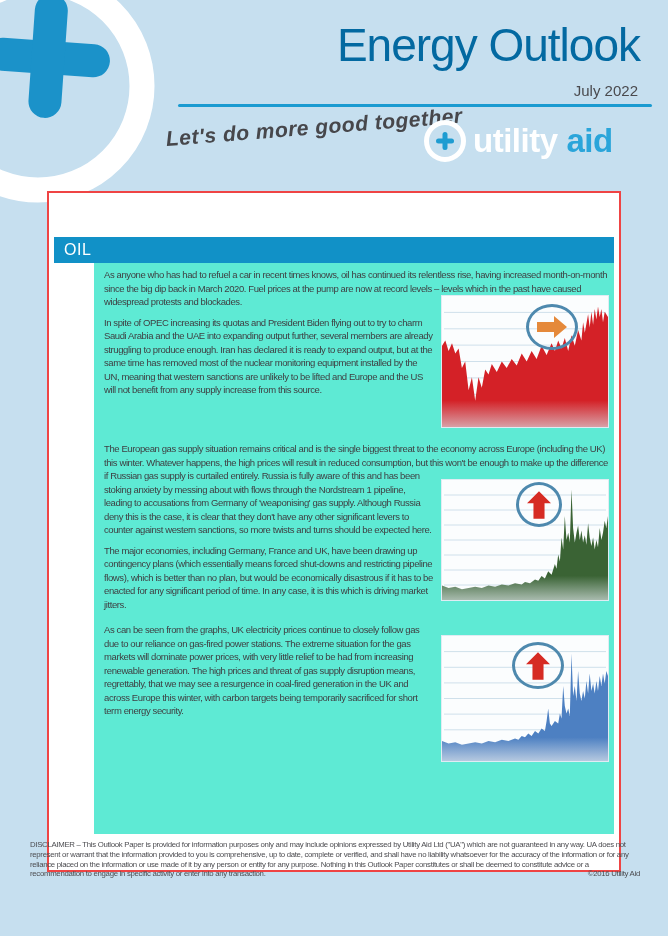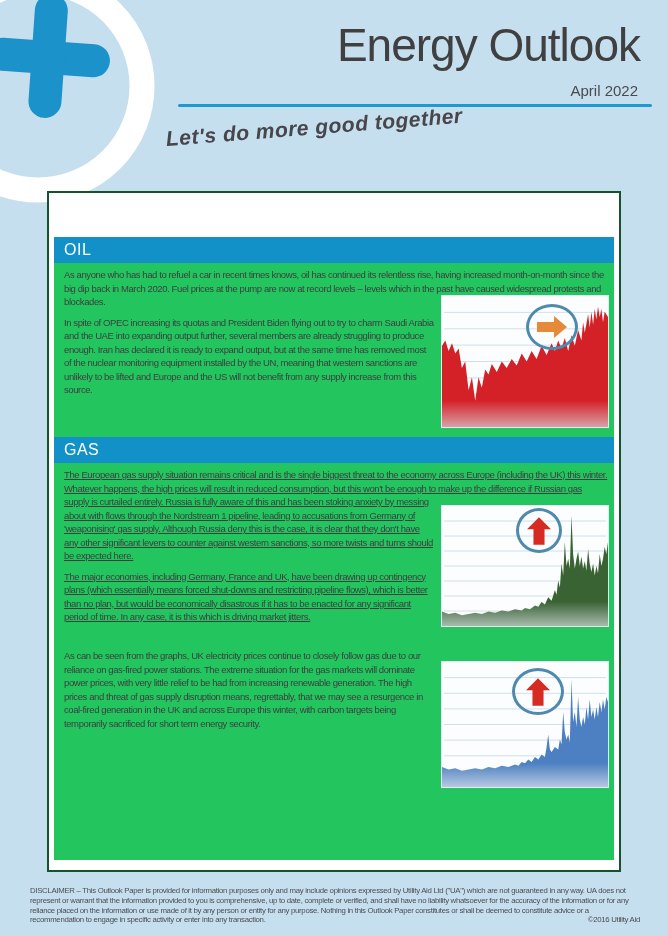--- a/index.html
+++ b/index.html
@@ -1,77 +1,89 @@
 <!DOCTYPE html>
 <html><head>
 <meta charset="utf-8">
 <style>
   html,body{margin:0;padding:0;}
   body{width:668px;height:936px;overflow:hidden;font-family:"Liberation Sans",sans-serif;}
   #page{position:relative;width:668px;height:936px;background:#c6dfef;overflow:hidden;}
 
   
   .big-cross{position:absolute;left:0;top:0;}
-  .main-title{position:absolute;right:28px;top:18px;font-size:46px;letter-spacing:-1px;color:#404040;font-weight:500;text-align:right;}
+  .main-title{position:absolute;right:28px;top:18px;font-size:46px;letter-spacing:-1px;color:#0369a1;font-weight:500;text-align:right;}
   .issue-date{position:absolute;right:30px;top:82px;font-size:15px;color:#4a4a4e;font-weight:500;}
   .header-rule{position:absolute;left:178px;right:16px;top:104px;height:3px;background:#1b9bd1;border-radius:2px;}
   .tagline{position:absolute;left:166px;top:127px;font-size:21px;font-style:italic;font-weight:600;color:#47474b;transform:rotate(-4.5deg);transform-origin:left center;letter-spacing:.5px;}
   .ua-logo{position:absolute;left:424px;top:119px;display:flex;align-items:center;height:44px;}
   .logo-circle{width:32px;height:32px;border:5px solid #fff;border-radius:50%;display:flex;align-items:center;justify-content:center;}
   .logo-circle svg{width:24px;height:24px;}
   .logo-utility{color:#fff;font-size:33px;font-weight:bold;margin-left:7px;letter-spacing:-0.5px;}
   .logo-aid{color:#2aa5da;font-size:33px;font-weight:bold;margin-left:9px;letter-spacing:-0.5px;}
 
   
-  .content-box{position:absolute;left:47px;top:191px;width:574px;height:681px;box-sizing:border-box;background:#fff;border:2px solid #14532d;padding:44px 5px 0 5px;}
+  .content-box{position:absolute;left:47px;top:191px;width:574px;height:681px;box-sizing:border-box;background:#fff;border:2px solid #ef4444;padding:44px 5px 0 5px;}
   .sec-bar{height:26px;box-sizing:border-box;background:#1191c7;color:#fff;font-size:16px;letter-spacing:.5px;padding:4px 0 0 10px;}
-  .sec-body{box-sizing:border-box;background:#22c55e;padding:5px 6px 0 10px;font-size:9.5px;letter-spacing:-0.4px;line-height:13.5px;color:#3e3e41;}
+  .sec-body{box-sizing:border-box;background:#5eead4;padding:5px 6px 0 10px;font-size:9.5px;letter-spacing:-0.4px;line-height:13.5px;color:#3e3e41;margin-left:40px;}
   .sec-body p{margin:0 0 7px 0;}
   .s0 .sec-body{height:174px;}
-  .s1 .sec-body{height:181px;text-decoration:underline;}
+  .s1 .sec-body{height:181px;}
   .s2 .sec-body{height:216px;}
 
   .chart-float{float:right;width:166px;margin-left:8px;}
   .s0 .chart-float{height:159px;shape-outside:inset(28px 0 0 0);}
   .s0 .chart-wrap{margin-top:28px;height:131px;}
   .s1 .chart-float{height:158px;shape-outside:inset(38px 0 0 0);}
   .s1 .chart-wrap{margin-top:38px;height:120px;}
   .s2 .chart-float{height:138px;shape-outside:inset(13px 0 0 0);}
   .s2 .chart-wrap{margin-top:13px;height:125px;}
   .chart-wrap{position:relative;background:#fbfdfe;overflow:visible;box-shadow:0 0 0 1px #e0ecf3;}
   .chart-wrap svg.chart{display:block;width:100%;height:100%;}
 
   .badge{position:absolute;border:3px solid #4e89ae;border-radius:50%;display:flex;align-items:center;justify-content:center;background:transparent;box-sizing:border-box;}
   .s0 .badge{width:52px;height:46px;left:84px;top:8px;}
   .s1 .badge{width:46px;height:45px;left:74px;top:2px;}
   .s2 .badge{width:52px;height:47px;left:70px;top:6px;}
   .badge svg{display:block;}
 
   
-  .disclaimer{position:absolute;left:30px;right:28px;top:886px;font-size:7.8px;letter-spacing:-0.3px;line-height:9.8px;color:#4c4c50;}
+  .disclaimer{position:absolute;left:30px;right:28px;top:840px;font-size:7.8px;letter-spacing:-0.3px;line-height:9.8px;color:#4c4c50;}
   .copyright{position:absolute;right:0;bottom:0;}
 </style>
 </head>
 <body>
 
 <div id="page">
 
   <svg class="big-cross" width="175" height="210" viewBox="0 0 175 210">
     <circle cx="38" cy="86" r="104" fill="none" stroke="#ffffff" stroke-width="25"></circle>
     <g fill="#1b92c9" transform="rotate(4 48 58)">
       <rect x="-14" y="41" width="124" height="33" rx="16.5"></rect>
       <rect x="31.5" y="-6" width="33" height="124" rx="16.5"></rect>
     </g>
   </svg>
 
   <div class="main-title">Energy Outlook</div>
-  <div class="issue-date">April 2022</div>
+  <div class="issue-date">July 2022</div>
   <div class="header-rule"></div>
   <div class="tagline">Let's do more good together</div>
 
+  <div class="ua-logo">
+    <span class="logo-circle">
+      <svg viewBox="0 0 24 24">
+          <g fill="#1e9cd1">
+            <rect x="9.5" y="3" width="5" height="18" rx="2.5"></rect>
+            <rect x="3" y="9.5" width="18" height="5" rx="2.5"></rect>
+          </g>
+        </svg>
+    </span>
+    <span class="logo-utility">utility</span>
+    <span class="logo-aid">aid</span>
+  </div>
 
   <div class="content-box">
 
     <div class="sec s0">
       <div class="sec-bar">OIL</div>
       <div class="sec-body">
         <div class="chart-float">
           <div class="chart-wrap">
               <svg class="chart" viewBox="0 0 166 131">
     <defs>
@@ -96,21 +108,20 @@
                 </svg>
               </div>
           </div>
         </div>
         <p>As anyone who has had to refuel a car in recent times knows, oil has continued its relentless rise, having increased month-on-month since the big dip back in March 2020.  Fuel prices at the pump are now at record levels – levels which in the past have caused widespread protests and blockades.</p>
         <p>In spite of OPEC increasing its quotas and President Biden flying out to try to charm Saudi Arabia and the UAE into expanding output further, several members are already struggling to produce enough.  Iran has declared it is ready to expand output, but at the same time has removed most of the nuclear monitoring equipment installed by the UN, meaning that western sanctions are unlikely to be lifted and Europe and the US will not benefit from any supply increase from this source.</p>
       </div>
     </div>
 
     <div class="sec s1">
-      <div class="sec-bar">GAS</div>
       <div class="sec-body">
         <div class="chart-float">
           <div class="chart-wrap">
               <svg class="chart" viewBox="0 0 166 120">
     <defs>
                   <linearGradient id="grad1" x1="0" y1="0" x2="0" y2="1">
       <stop offset="0" stop-color="#3a6334"></stop>
                     <stop offset="0.78" stop-color="#3a6334"></stop>
       <stop offset="1" stop-color="#a8bbae"></stop>
                   </linearGradient>

